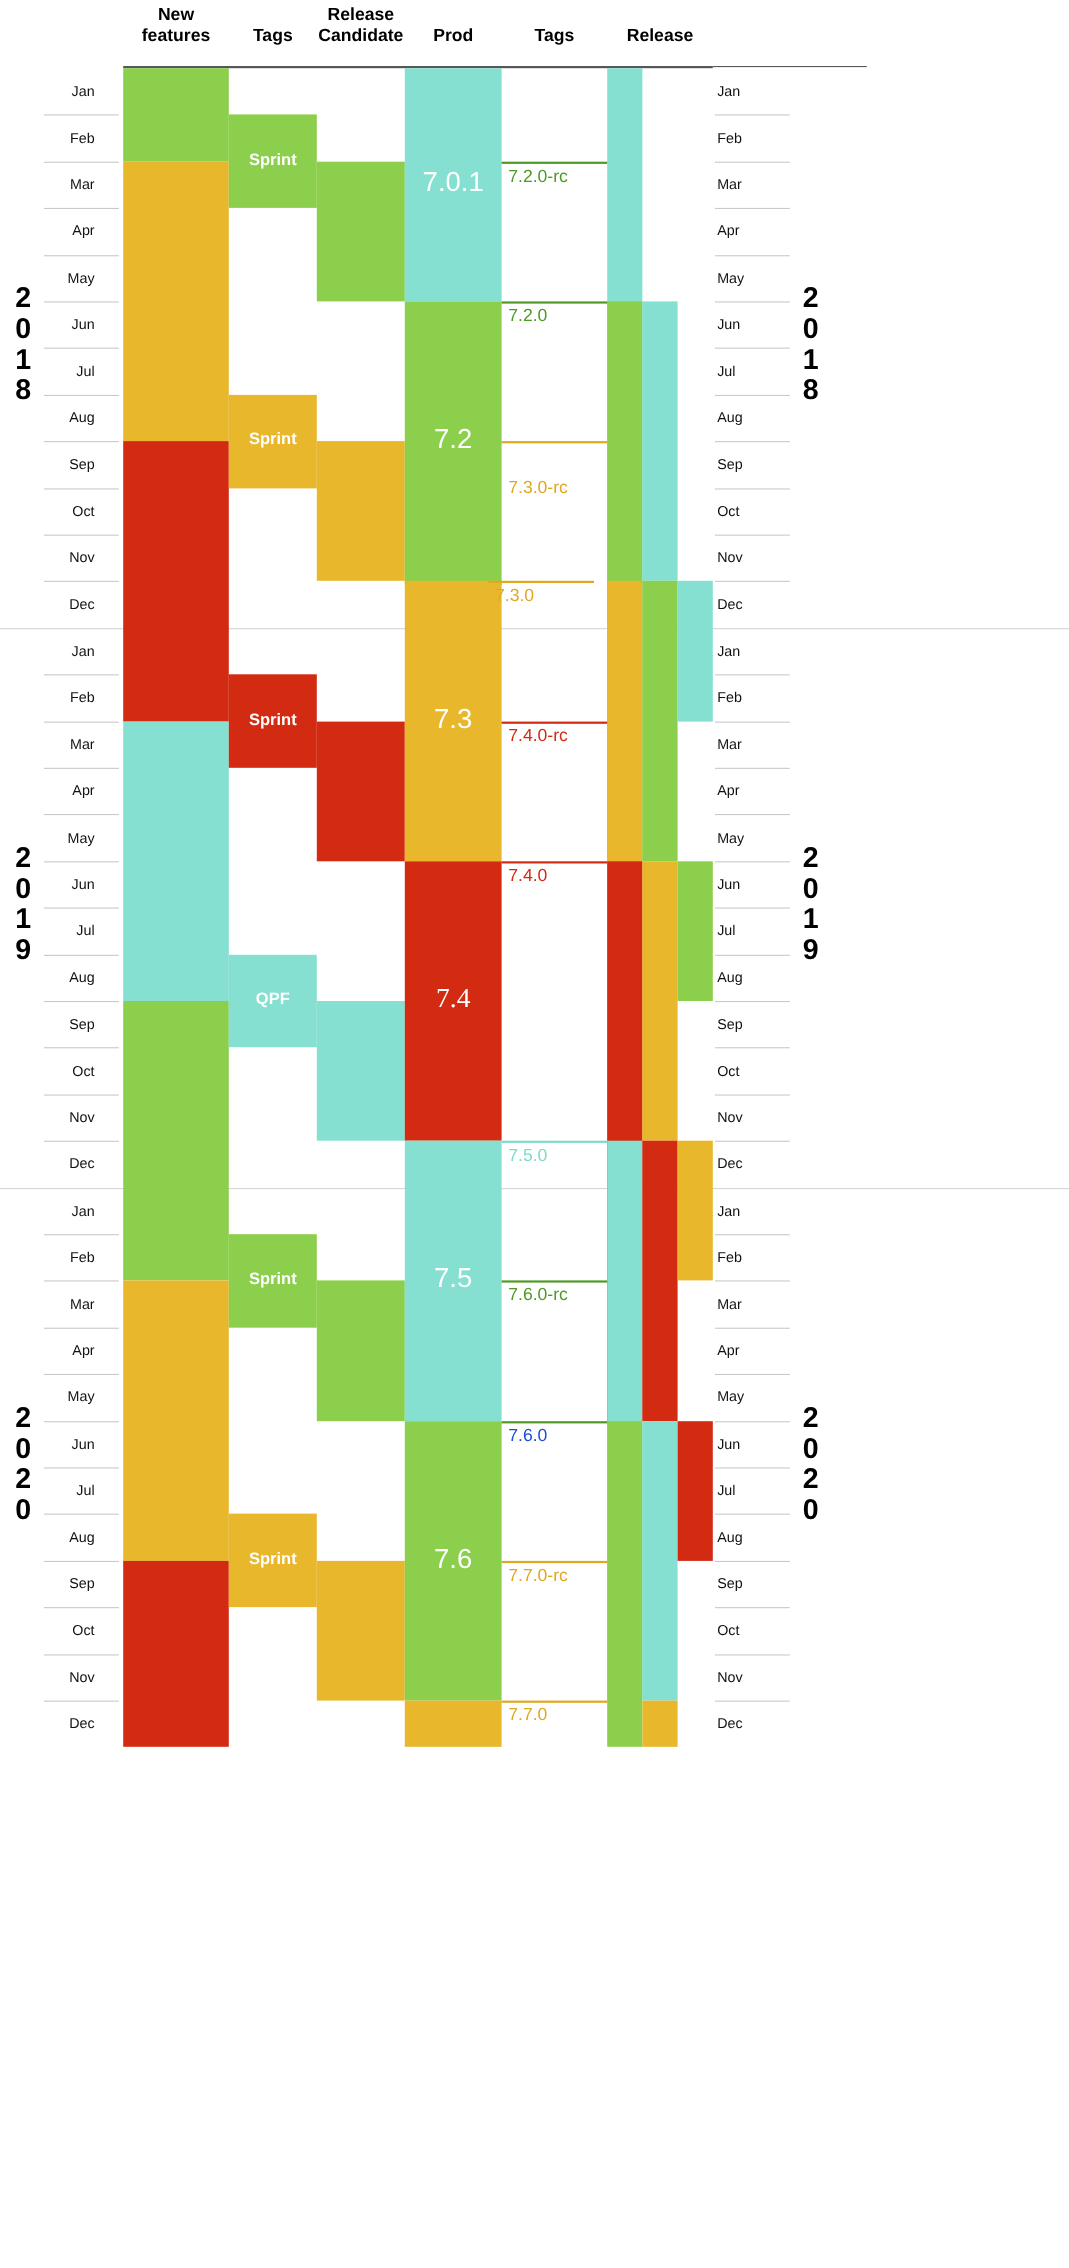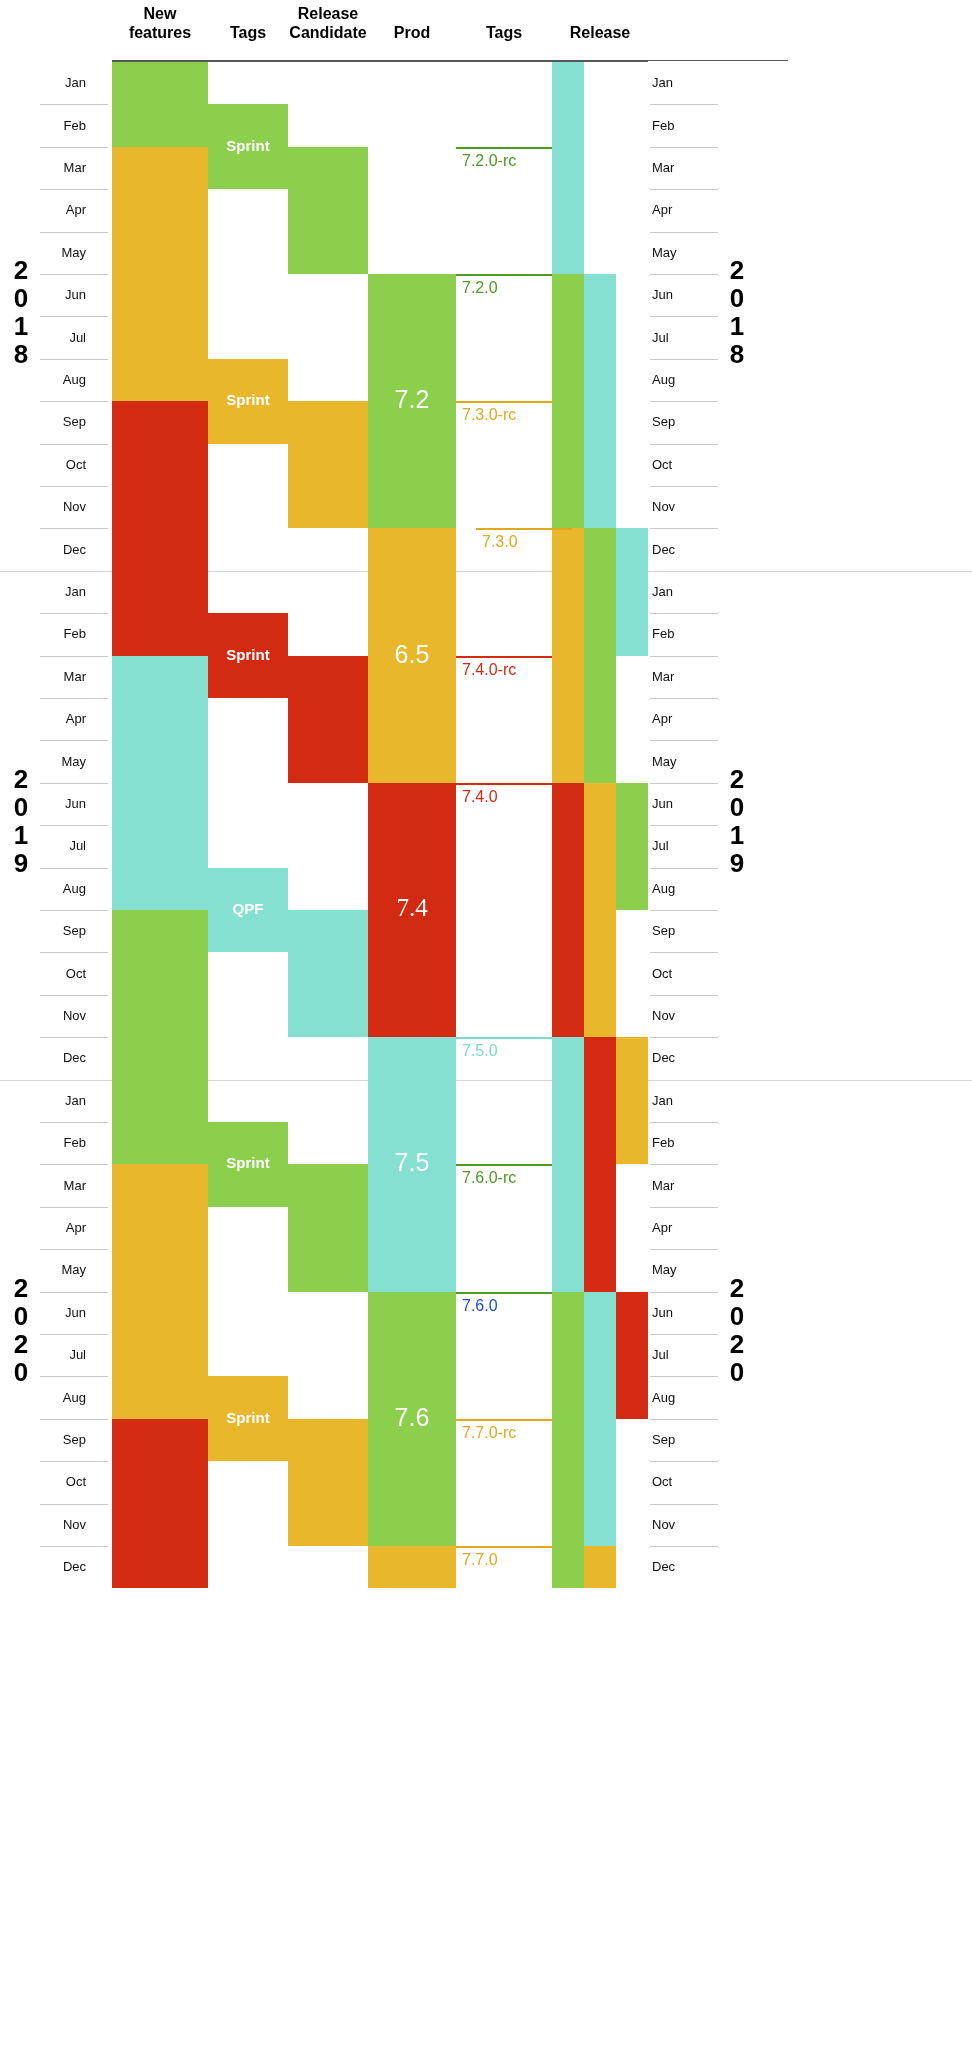--- a/index.html
+++ b/index.html
@@ -331,25 +331,28 @@
     </div>
     <div class="block " style="left: 208px; width: 80px; top: 1376.4px; height: 84.8px; background: rgb(232, 183, 44);">
       <div class="lbl" style="top: 32.4px;">Sprint</div>
     </div>
     <div class="block " style="left: 288px; width: 80px; top: 146.8px; height: 127.2px; background: rgb(140, 207, 77);"></div>
     <div class="block " style="left: 288px; width: 80px; top: 401.2px; height: 127.2px; background: rgb(232, 183, 44);"></div>
     <div class="block " style="left: 288px; width: 80px; top: 655.6px; height: 127.2px; background: rgb(211, 42, 18);"></div>
     <div class="block " style="left: 288px; width: 80px; top: 910px; height: 127.2px; background: rgb(133, 224, 209);"></div>
     <div class="block " style="left: 288px; width: 80px; top: 1164.4px; height: 127.2px; background: rgb(140, 207, 77);"></div>
     <div class="block " style="left: 288px; width: 80px; top: 1418.8px; height: 127.2px; background: rgb(232, 183, 44);"></div>
+    <div class="block prod" style="left: 368px; width: 88px; top: 62px; height: 212px; background: rgb(133, 224, 209);">
+      <div class="lbl" style="top: 90px;">7.0.1</div>
+    </div>
     <div class="block prod" style="left: 368px; width: 88px; top: 274px; height: 258px; background: rgb(140, 207, 77);">
       <div class="lbl" style="top: 111.2px;">7.2</div>
     </div>
     <div class="block prod" style="left: 368px; width: 88px; top: 528.4px; height: 254.4px; background: rgb(232, 183, 44);">
-      <div class="lbl" style="top: 111.2px;">6.5</div>
+      <div class="lbl" style="top: 111.2px;">7.3</div>
     </div>
     <div class="block prod" style="left: 368px; width: 88px; top: 782.8px; height: 254.4px; background: rgb(211, 42, 18); font-family: Liberation Serif, serif;">
       <div class="lbl" style="top: 111.2px;">7.4</div>
     </div>
     <div class="block prod" style="left: 368px; width: 88px; top: 1037.2px; height: 254.4px; background: rgb(133, 224, 209);">
       <div class="lbl" style="top: 111.2px;">7.5</div>
     </div>
     <div class="block prod" style="left: 368px; width: 88px; top: 1291.6px; height: 254.4px; background: rgb(140, 207, 77);">
       <div class="lbl" style="top: 111.2px;">7.6</div>
     </div>
@@ -373,23 +376,23 @@
     <div class="tag-row" style="left: 456px; width: 96px; top: 146.8px; height: 127.2px;">
       <div class="rule" style="background: rgb(78, 154, 36);"></div>
       <div class="tag-text" style="color: rgb(78, 154, 36);">7.2.0-rc</div>
     </div>
     <div class="tag-row" style="left: 456px; width: 96px; top: 274px; height: 127.2px;">
       <div class="rule" style="background: rgb(78, 154, 36);"></div>
       <div class="tag-text" style="color: rgb(78, 154, 36);">7.2.0</div>
     </div>
     <div class="tag-row" style="left: 456px; width: 96px; top: 401.2px; height: 127.2px;">
       <div class="rule" style="background: rgb(224, 168, 31);"></div>
-      <div class="tag-text" style="color: rgb(224, 168, 31);">7.3.0-rc</div>
-    </div>
-    <div class="tag-row" style="left: 476px; width: 96px; top: 528.4px; height: 143px;">
+      <div class="tag-text" style="color: rgb(224, 168, 31); margin-top: 29px;">7.3.0-rc</div>
+    </div>
+    <div class="tag-row" style="left: 444px; width: 96px; top: 528.4px; height: 143px;">
       <div class="rule" style="background: rgb(224, 168, 31);"></div>
       <div class="tag-text" style="color: rgb(224, 168, 31);">7.3.0</div>
     </div>
     <div class="tag-row" style="left: 456px; width: 96px; top: 655.6px; height: 127.2px;">
       <div class="rule" style="background: rgb(211, 42, 18);"></div>
       <div class="tag-text" style="color: rgb(211, 42, 18);">7.4.0-rc</div>
     </div>
     <div class="tag-row" style="left: 456px; width: 96px; top: 782.8px; height: 127.2px;">
       <div class="rule" style="background: rgb(211, 42, 18);"></div>
       <div class="tag-text" style="color: rgb(211, 42, 18);">7.4.0</div>

